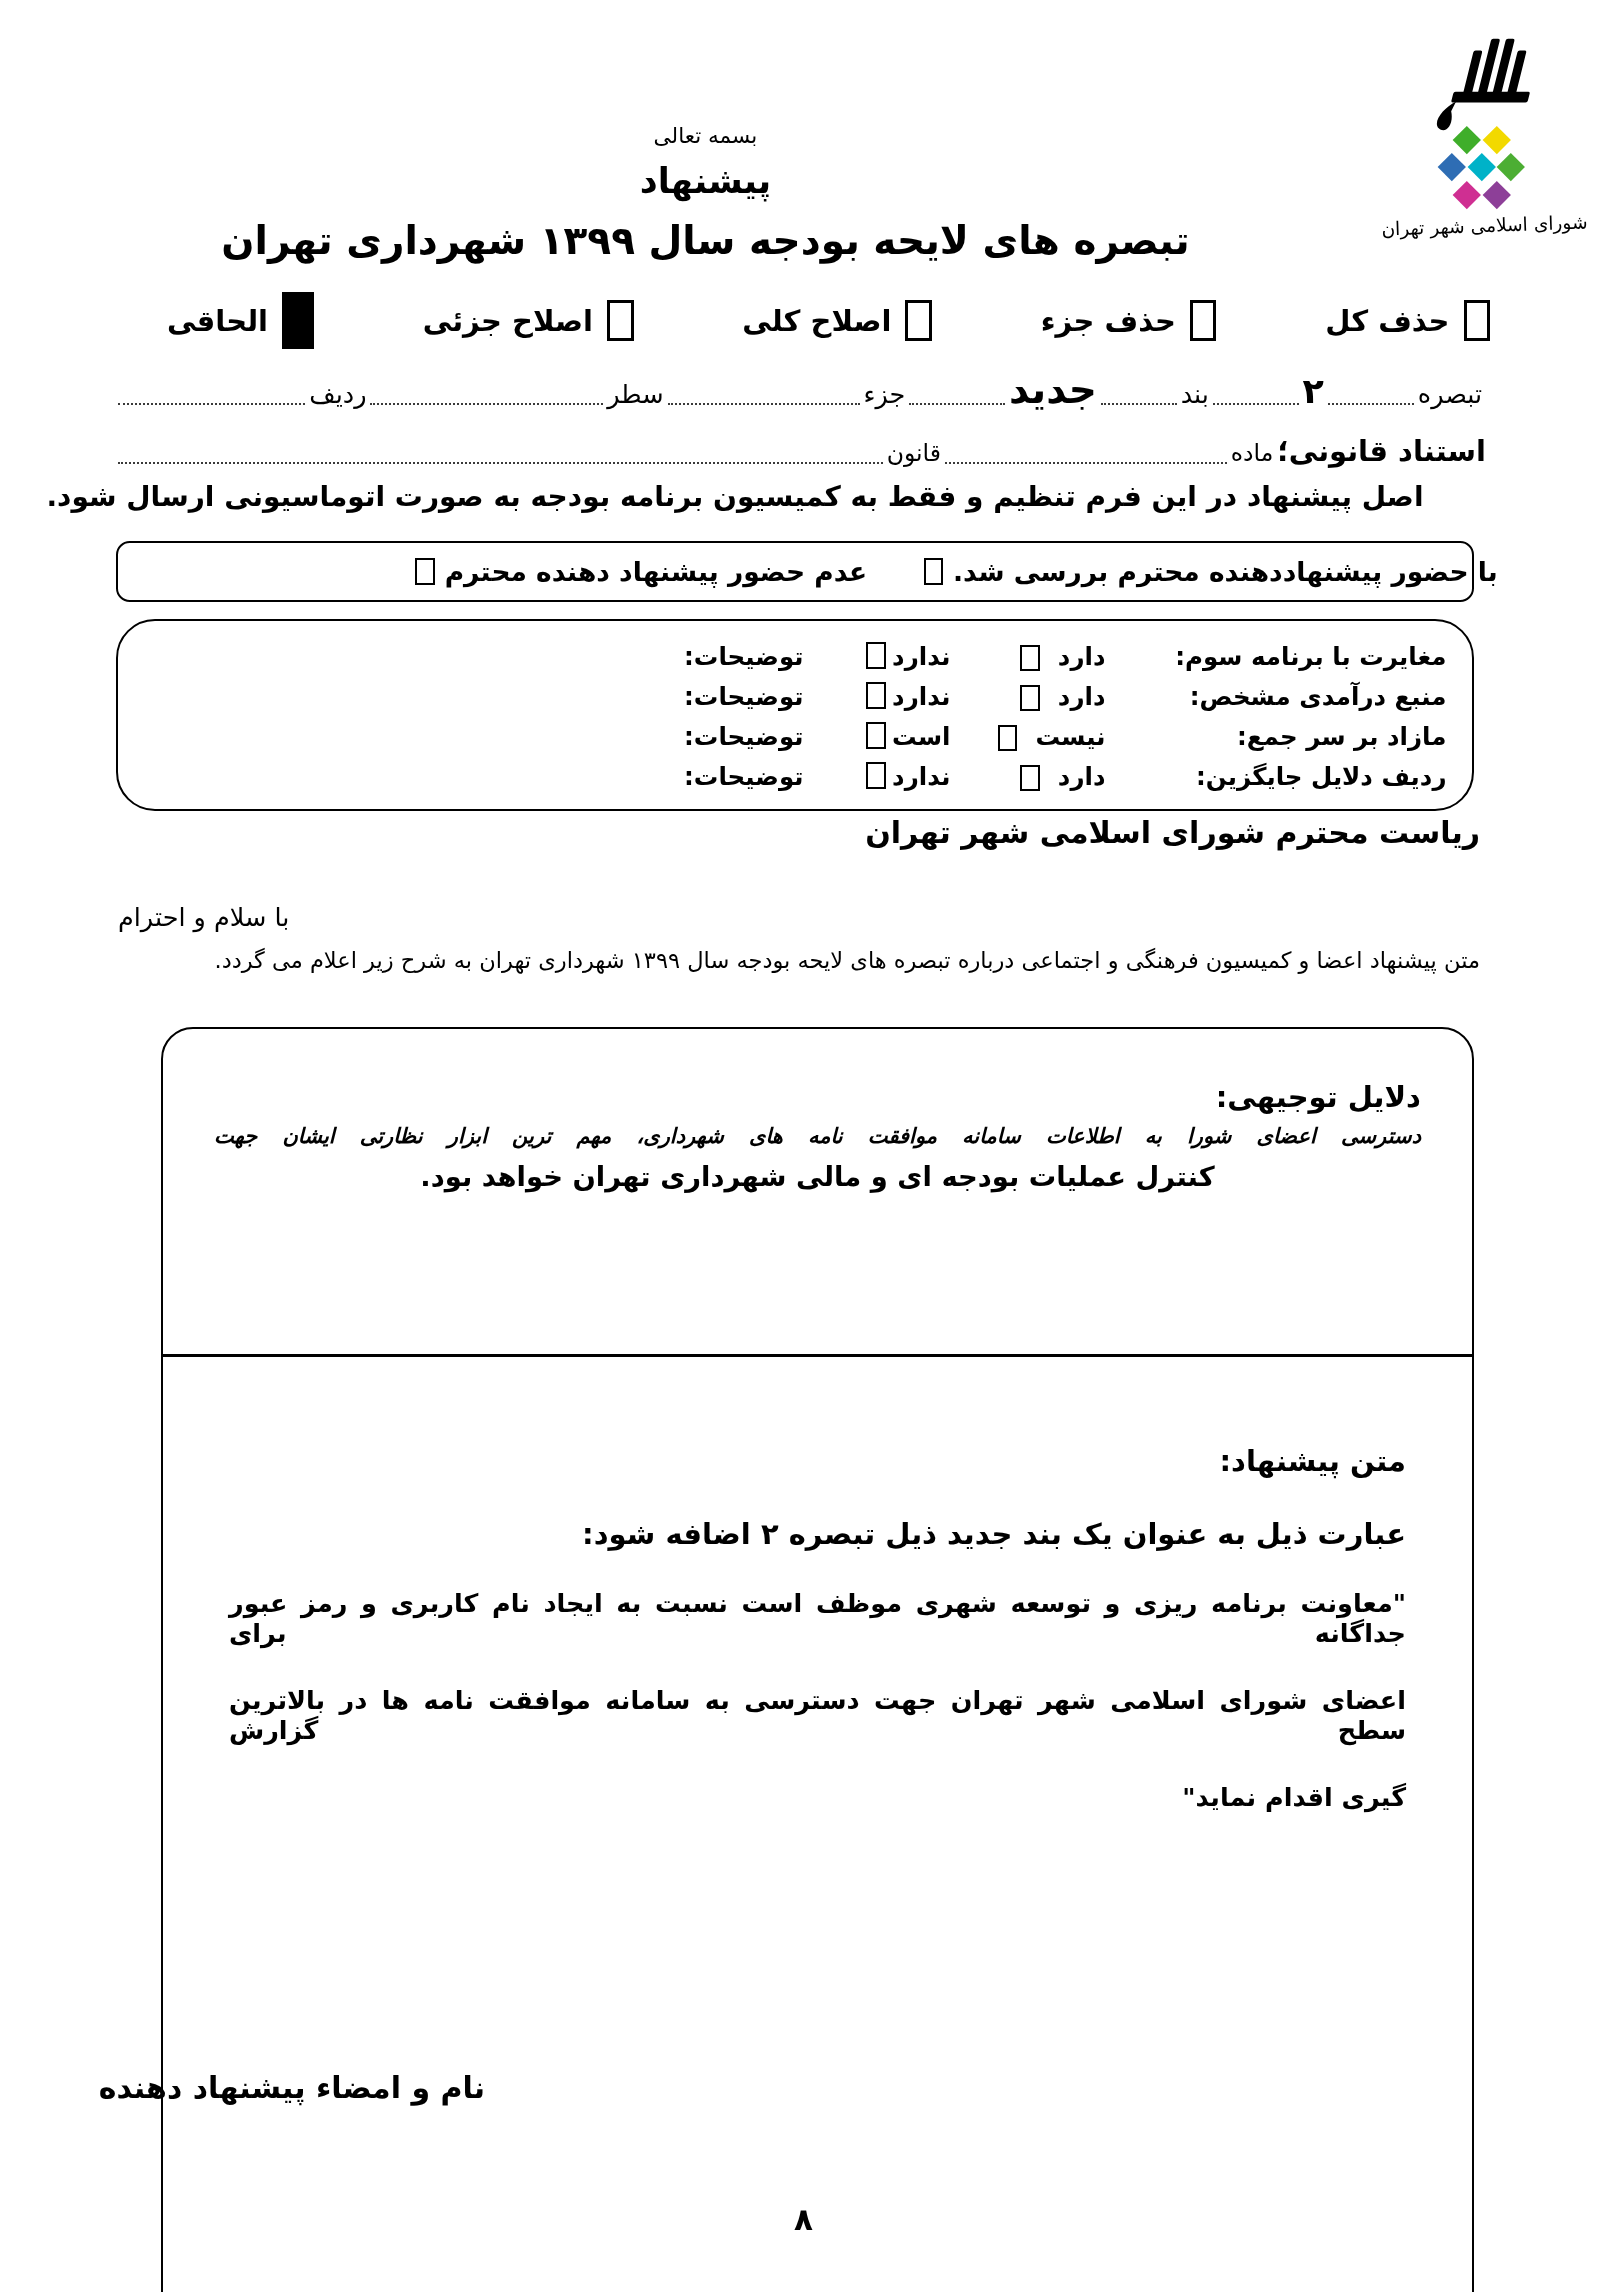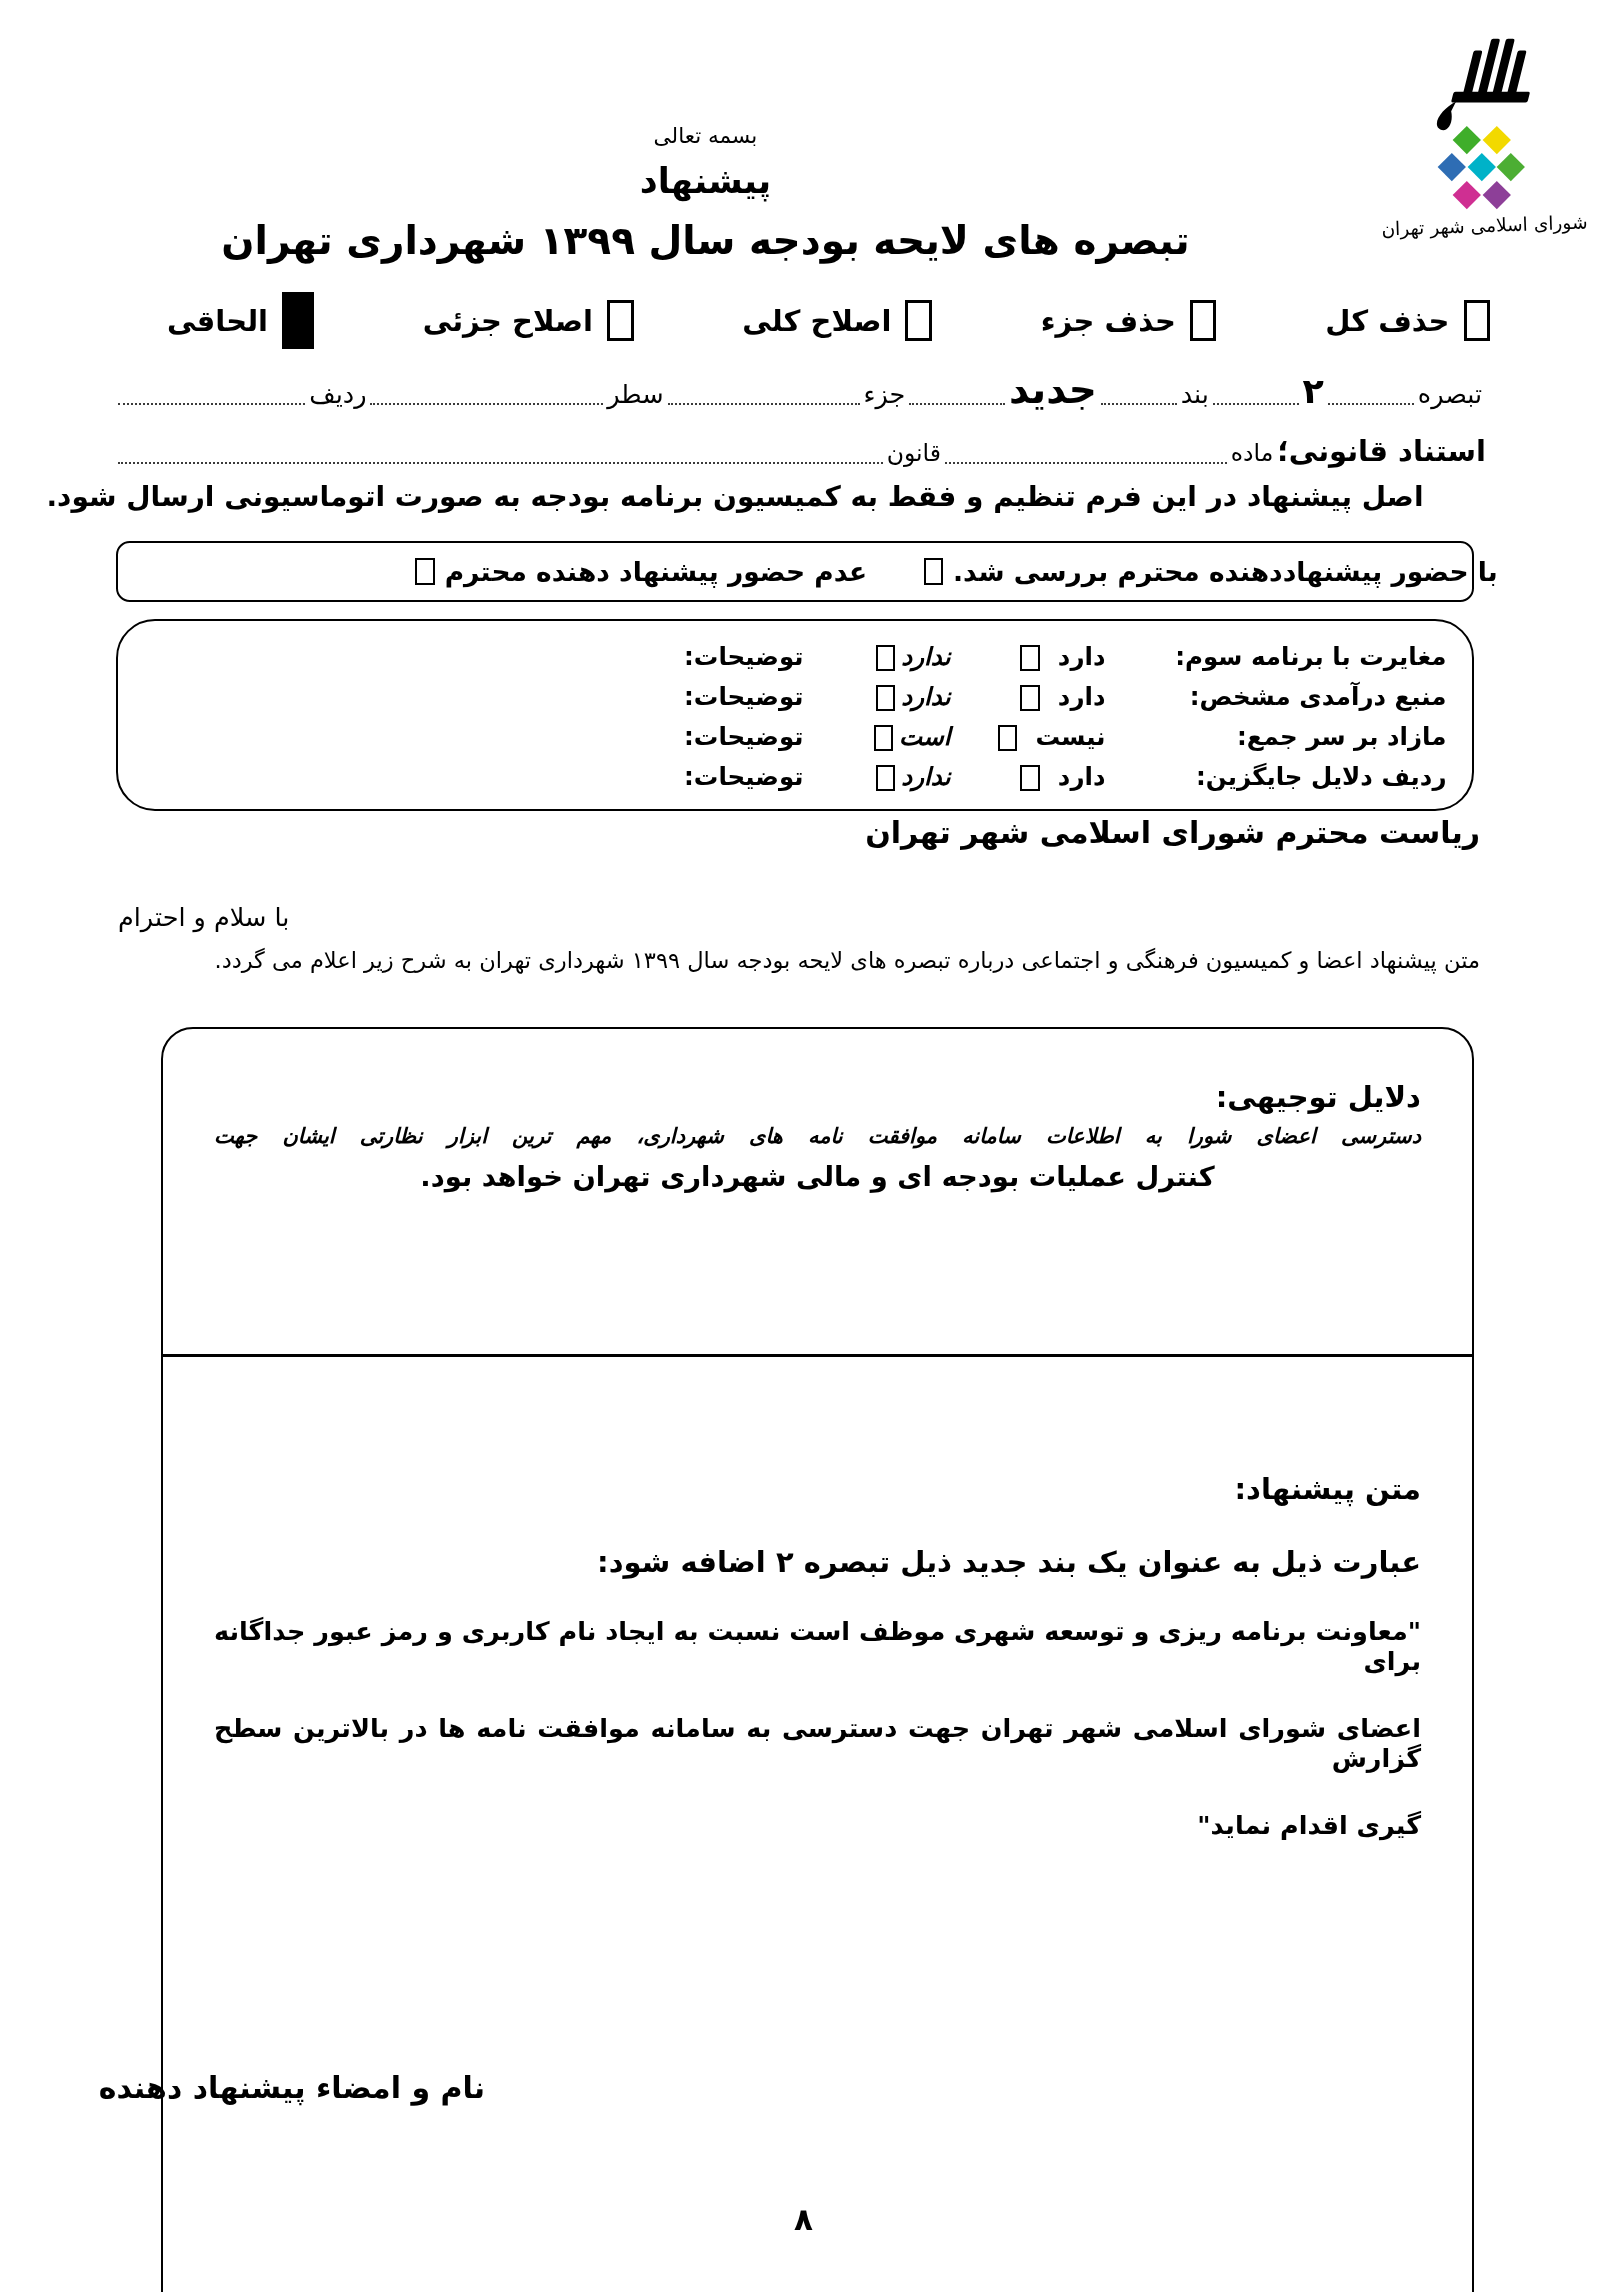--- a/index.html
+++ b/index.html
@@ -48,36 +48,36 @@
         display:flex;align-items:center;justify-content:center;padding-left:323px;}
   .box1-line{display:flex;align-items:center;gap:9.8px;font-size:26.5px;font-weight:700;white-space:nowrap;}
   .gap40{display:inline-block;width:37px;}
 
   
   .box2{left:116px;top:619px;width:1358px;height:192px;border:2.9px solid #000;border-radius:39px;box-sizing:border-box;
         padding:15.7px 25.5px 0 0;}
   .rv-row{display:flex;align-items:center;height:40px;font-size:24.5px;font-weight:700;white-space:nowrap;}
   .rv-label{width:341px;text-align:right;}
   .rv-opt1{width:155px;display:flex;align-items:flex-end;gap:18px;}
-  .rv-opt2{width:147px;display:flex;align-items:flex-end;gap:6px;font-style:italic;}
+  .rv-opt2{width:147px;display:flex;align-items:flex-start;gap:6px;}
   .rv-notes{width:167px;}
 
   
   .addr-to{left:118px;top:815px;width:1362px;text-align:right;font-size:30px;font-weight:700;}
   .addr-sal{left:118px;top:902px;width:1362px;text-align:left;font-size:25.5px;}
   .addr-intro{left:118px;top:947px;width:1362px;text-align:right;font-size:22.5px;white-space:nowrap;}
 
   
   .bigbox{left:161px;top:1027px;width:1313px;height:1310px;border:2.5px solid #000;border-radius:32px;box-sizing:border-box;}
   .bigbox-divider{position:absolute;left:0;right:0;top:325px;border-top:3.9px solid #000;}
   .just-sec{position:absolute;left:0;right:0;top:0;height:325px;padding:51px 51px 0;box-sizing:border-box;}
   .just-title{font-size:29px;font-weight:700;text-align:right;}
   .just-line1{margin-top:9.8px;font-size:21px;font-weight:700;text-align:justify;text-align-last:justify;font-style:italic;}
   .just-line2{margin-top:13.7px;font-size:27.4px;font-weight:700;text-align:center;}
-  .prop-sec{position:absolute;left:0;right:0;top:329px;padding:86px 51px 0;box-sizing:border-box;margin-top:28px;}
+  .prop-sec{position:absolute;left:0;right:0;top:329px;padding:86px 66px 0;box-sizing:border-box;}
   .prop-title{font-size:29px;font-weight:700;text-align:right;}
   .prop-sub{margin-top:39px;font-size:29px;font-weight:700;text-align:right;}
   .prop-line{margin-top:37px;font-size:25.5px;font-weight:700;text-align:justify;text-align-last:justify;}
   .prop-line.last{text-align:right;text-align-last:right;}
 
   
   .signature{left:147px;top:2070px;width:338px;text-align:right;font-size:30px;font-weight:700;white-space:nowrap;}
   .pageno{left:0;top:2201px;width:1607px;text-align:center;font-size:31px;font-weight:700;}
 </style>
 </head>

